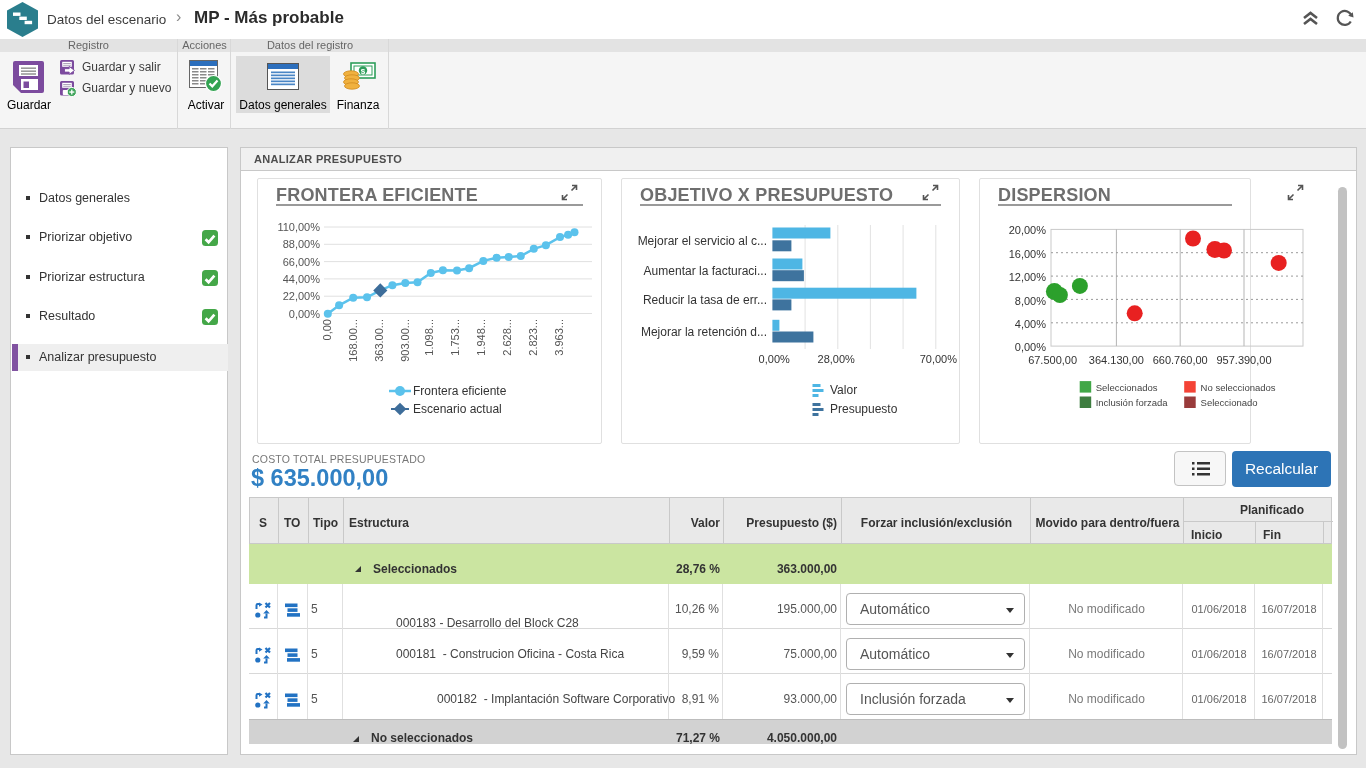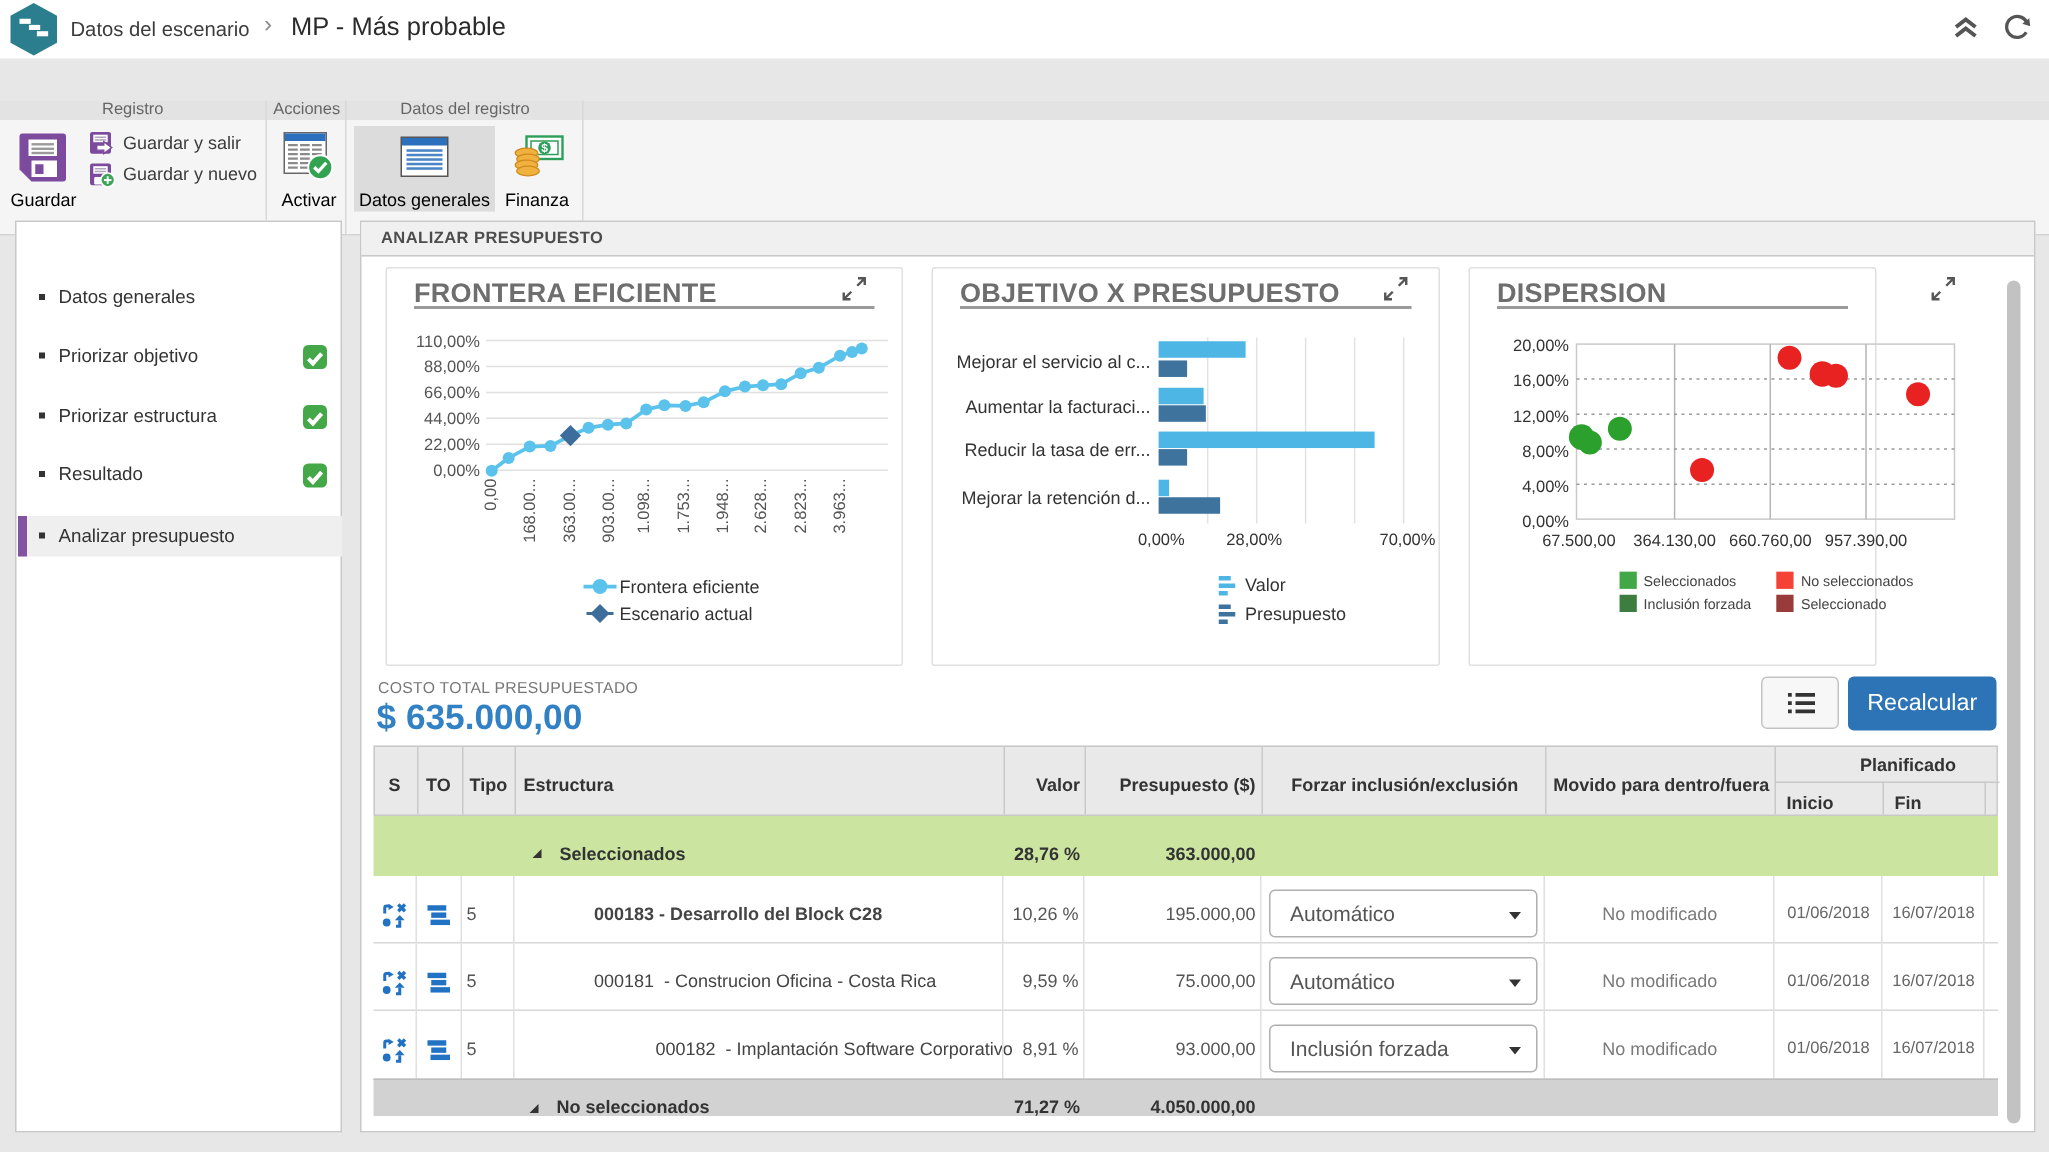--- a/index.html
+++ b/index.html
@@ -1,20 +1,20 @@
 <!DOCTYPE html>
 <html><head>
 <meta charset="utf-8">
 <style>
 * { margin:0; padding:0; box-sizing:border-box; }
 html,body { width:1366px; height:768px; overflow:hidden; background:#e7e7e7; font-family:"Liberation Sans", sans-serif; }
 .abs { position:absolute; }
 svg { overflow:visible; }
 #topbar { position:absolute; left:0; top:0; width:1366px; height:39px; background:#ffffff; }
-#ribbon { position:absolute; left:0; top:39px; width:1366px; height:90px; background:#f5f5f5; border-bottom:1px solid #d2d2d2;margin-top:28px; }
+#ribbon { position:absolute; left:0; top:39px; width:1366px; height:90px; background:#f5f5f5; border-bottom:1px solid #d2d2d2; }
 #grouplabels { position:absolute; left:0; top:0; width:1366px; height:13px; background:#e3e3e3; }
 .glabel { position:absolute; top:0; height:13px; font-size:11px; color:#666; text-align:center; line-height:13px; background:#e3e3e3; }
 .gsep { position:absolute; top:0; width:1px; height:90px; background:#d8d8d8; }
 .ribtext { position:absolute; font-size:12px; color:#000000; text-align:center; white-space:nowrap; }
 #navpanel { position:absolute; left:10px; top:147px; width:218px; height:608px; background:#fff; border:1px solid #c8c8c8; }
 .panelhead { background:#f0f0f0; border-bottom:1px solid #c8c8c8; height:23px; line-height:23px; font-size:11px; font-weight:bold; color:#4d4d4d; letter-spacing:0.3px; }
 #content { position:absolute; left:240px; top:147px; width:1117px; height:608px; background:#fff; border:1px solid #c8c8c8; }
 .navitem { position:absolute; left:1px; width:216px; height:27px; line-height:27px; font-size:12.5px; color:#333; }
 .navbullet { position:absolute; left:14px; top:11px; width:4px; height:4px; background:#333; }
 .navcheck { position:absolute; left:190px; top:5.5px; width:16px; height:16px; background:#44a748; border-radius:3.5px; }
@@ -51,21 +51,21 @@
 </svg>
 <div id="topbar">
   <svg class="abs" style="left:7px;top:2px" width="31" height="35" viewBox="0 0 31 35">
     <polygon points="15.5,0 31,8.5 31,26.5 15.5,35 0,26.5 0,8.5" fill="#2a7e8d"></polygon>
     <rect x="6" y="10.5" width="7.5" height="3.4" fill="#fff"></rect>
     <rect x="12.3" y="14.6" width="7.5" height="3.4" fill="#fff"></rect>
     <rect x="17.6" y="18.8" width="7.5" height="3.4" fill="#fff"></rect>
   </svg>
   <div class="abs" style="left:47px;top:12px;font-size:13.5px;color:#3c3c3c;">Datos del escenario</div>
   <div class="abs" style="left:176px;top:8px;font-size:16px;color:#8a8a8a;">›</div>
-  <div class="abs" style="left:194px;top:8px;font-size:17px;font-weight:normal;color:#2b2b2b;">MP - Más probable</div>
+  <div class="abs" style="left:194px;top:8px;font-size:17px;font-weight:bold;color:#2b2b2b;">MP - Más probable</div>
   <svg class="abs" style="left:1302px;top:11px" width="17" height="16" viewBox="0 0 17 16">
     <path d="M2 7 L8.5 2 L15 7" fill="none" stroke="#555" stroke-width="2.6"></path>
     <path d="M2 13 L8.5 8 L15 13" fill="none" stroke="#555" stroke-width="2.6"></path>
   </svg>
   <svg class="abs" style="left:1336px;top:10px" width="18" height="18" viewBox="0 0 18 18">
     <path d="M14.8 11.5 A7 7 0 1 1 15.5 6" fill="none" stroke="#555" stroke-width="2.2"></path>
     <polygon points="12.2,5.8 17.5,7.5 16.8,2.2" fill="#555"></polygon>
   </svg>
 </div>
 
@@ -417,21 +417,21 @@
     </div>
 
     <div class="trow" style="top:87px;height:45px;border-bottom:1px solid #d8d8d8;">
       <svg class="abs" style="left:6px;top:18px" width="17" height="17" viewBox="0 0 17 17">
           <use href="#sicon"></use>
         </svg>
       <svg class="abs" style="left:36px;top:18px" width="16" height="16" viewBox="0 0 16 16">
           <use href="#toicon"></use>
         </svg>
       <div class="tcell" style="left:62px;top:18px;color:#555;">5</div>
-      <div class="tcell" style="left:147px;top:18px;font-weight:bold;">000183 - Desarrollo del Block C28</div>
+      <div class="tcell" style="left:147px;top:32px;">000183 - Desarrollo del Block C28</div>
       <div class="tcell num" style="left:370px;top:18px;width:100px;color:#555;">10,26 %</div>
       <div class="tcell num" style="left:478px;top:18px;width:110px;color:#555;">195.000,00</div>
       <div class="ddl" style="left:597px;top:9px;width:179px;">Automático<span class="caret"></span></div>
       <div class="tcell" style="left:781px;top:18px;width:153px;text-align:center;color:#7a7a7a;">No modificado</div>
       <div class="tcell" style="left:934px;top:19px;width:72px;text-align:center;color:#666;font-size:11px;">01/06/2018</div>
       <div class="tcell" style="left:1006px;top:19px;width:68px;text-align:center;color:#666;font-size:11px;">16/07/2018</div>
       <div class="vline" style="left:28px;top:0;height:45px;"></div>
       <div class="vline" style="left:58px;top:0;height:45px;"></div>
       <div class="vline" style="left:93px;top:0;height:45px;"></div>
       <div class="vline" style="left:419px;top:0;height:45px;"></div>

